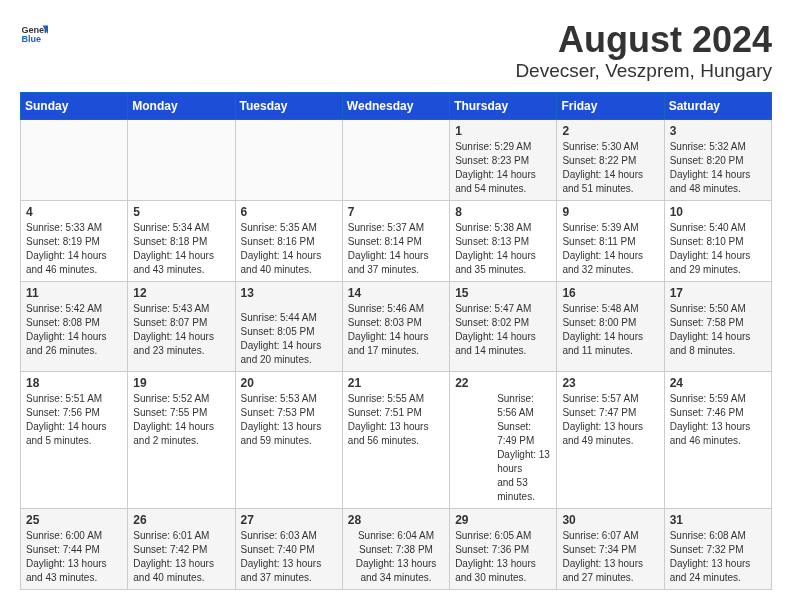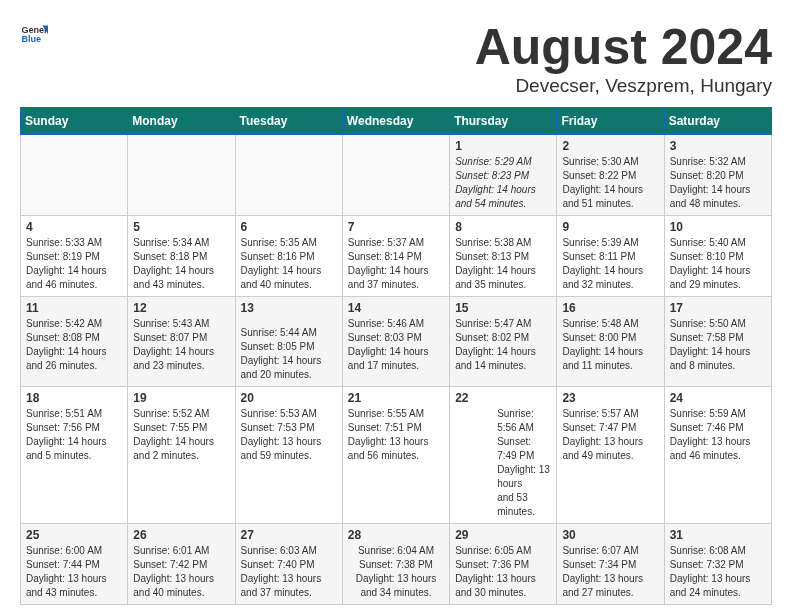--- a/index.html
+++ b/index.html
@@ -22,36 +22,36 @@
       gap: 4px;
     }
     .logo-icon {
       width: 28px;
       height: 28px;
     }
     .title-block {
       text-align: right;
     }
     .month-title {
-      font-size: 50px;
+      font-size: 36px;
       font-weight: bold;
       color: #333;
       line-height: 1.1;
     }
     .subtitle {
       font-size: 19px;
       color: #333;
     }
     table {
       width: 100%;
       border-collapse: collapse;
       table-layout: fixed;
     }
     thead th {
-      background-color: #0f766e;
+      background-color: #1d4ed8;
       color: #fff;
       font-size: 12px;
       font-weight: bold;
       padding: 6px 4px;
       text-align: left;
       border: 1px solid #1565c0;
     }
     tbody td {
       border: 1px solid #ccc;
       vertical-align: top;
@@ -112,21 +112,21 @@
       </tr>
   </thead>
   <tbody id="calendar-body">
   <tr>
         <td class="empty-cell"></td>
         <td class="empty-cell"></td>
         <td class="empty-cell"></td>
         <td class="empty-cell"></td>
         <td>
           <span class="day-number">1</span>
-          <div class="day-info" style="white-space: pre-line; font-style: italic;">Sunrise: 5:29 AM
+          <div class="day-info" style="white-space: pre-line;">Sunrise: 5:29 AM
 Sunset: 8:23 PM
 Daylight: 14 hours
 and 54 minutes.</div>
         </td>
         <td>
           <span class="day-number">2</span>
           <div class="day-info" style="white-space: pre-line;">Sunrise: 5:30 AM
 Sunset: 8:22 PM
 Daylight: 14 hours
 and 51 minutes.</div>

